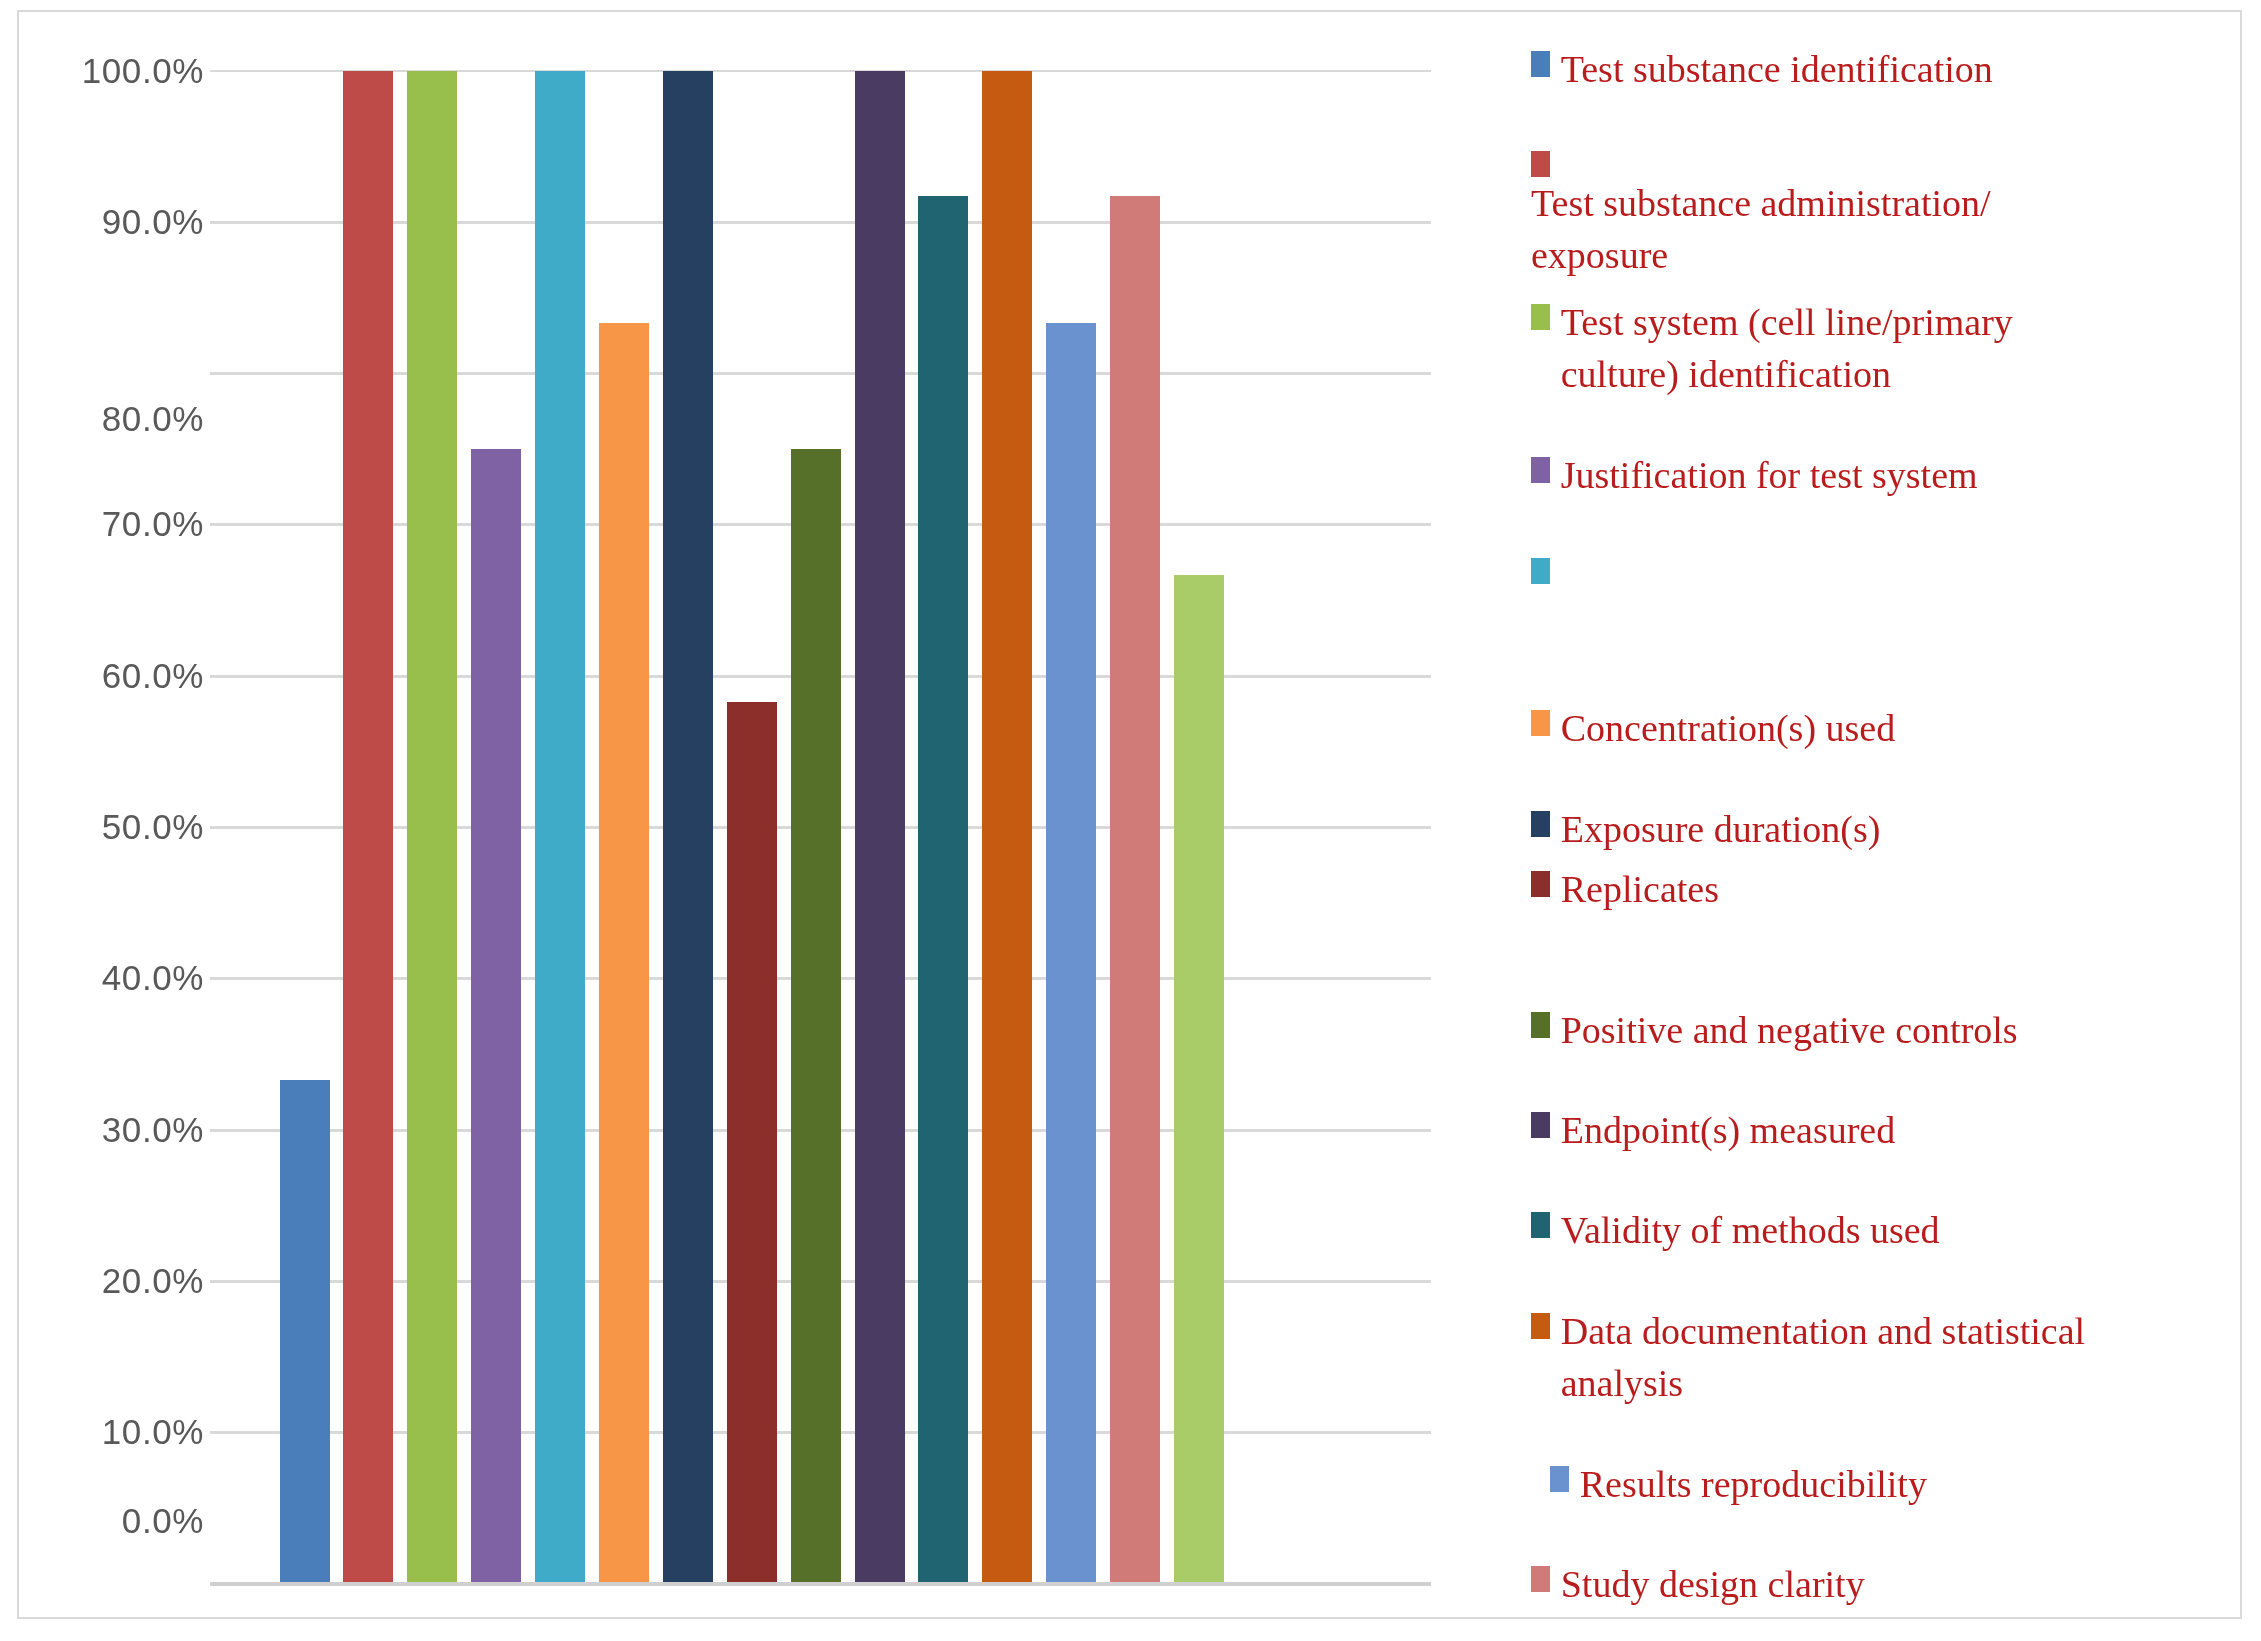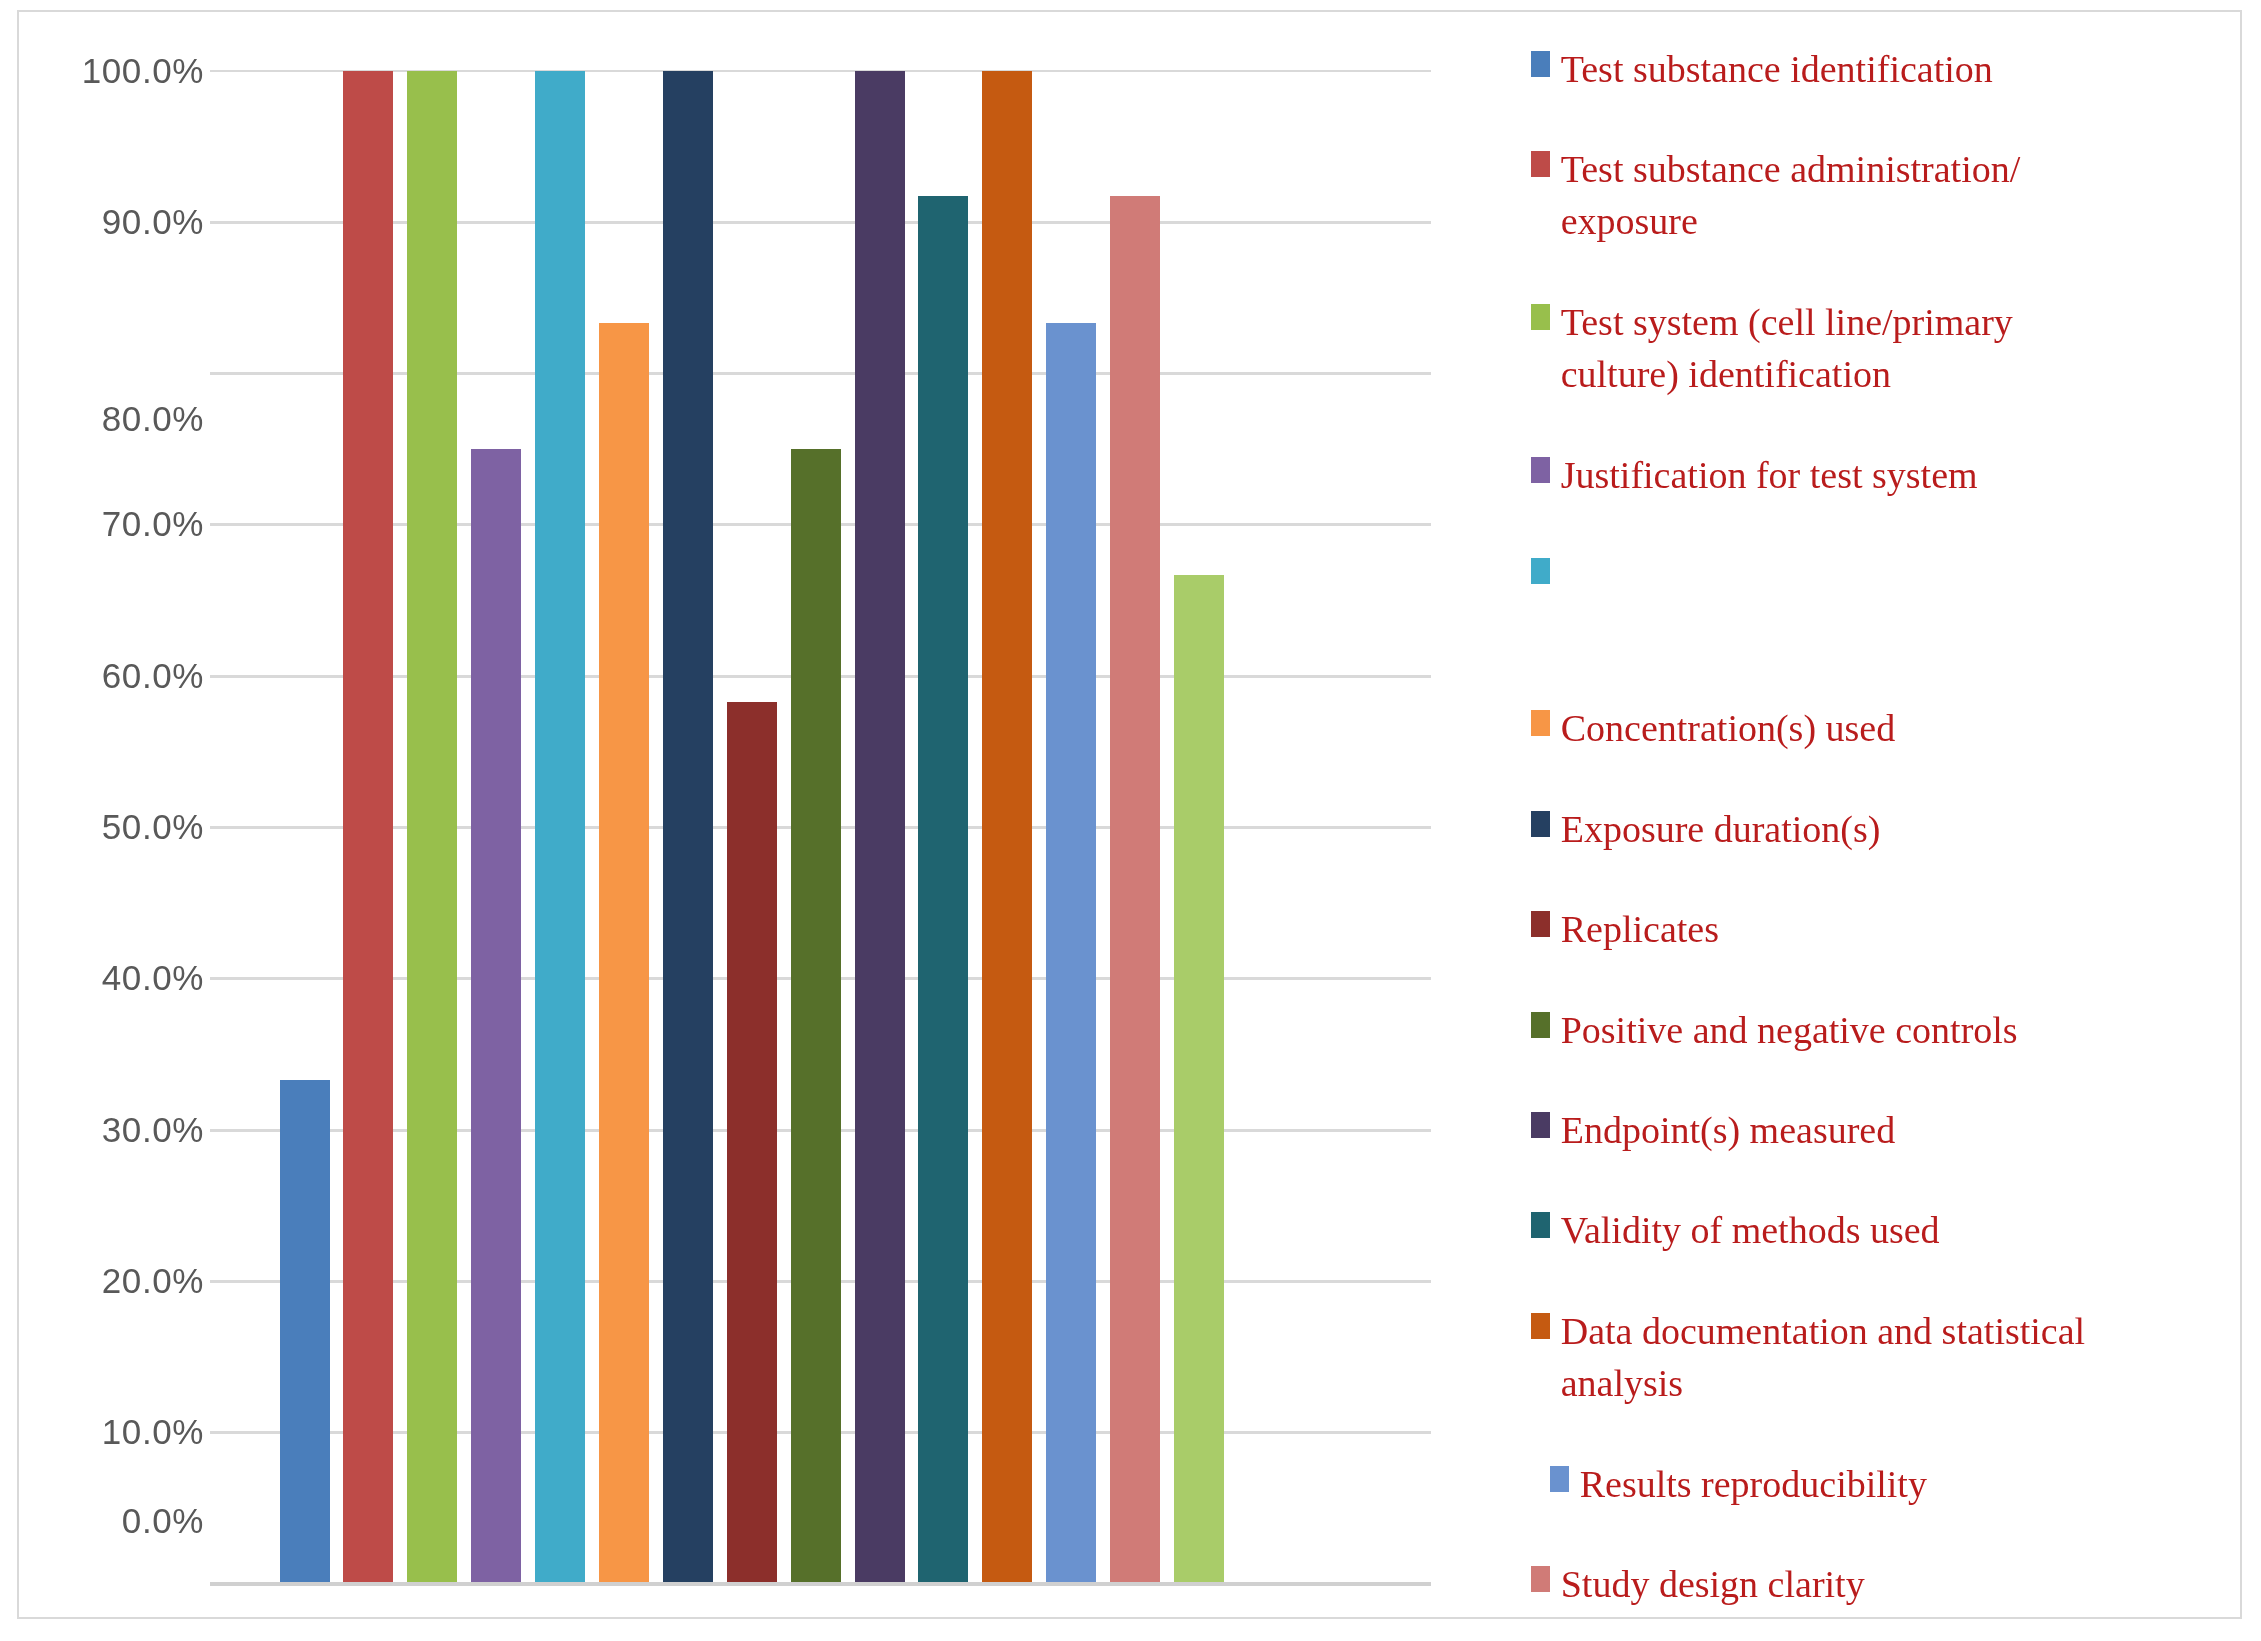--- a/index.html
+++ b/index.html
@@ -115,21 +115,21 @@
         <div class="bar" title="Plausibility of study design and data — 66.7%" style="left: 964px; bottom: 4px; height: 1009px; width: 50px; background: rgb(169, 204, 105); border: 1.1px solid rgb(169, 204, 105);"></div>
       </div>
     <div id="axis-line" style="top: 1523px;"></div>
   </div>
 
   <div id="legend">
       <div class="legend-item" style="top: 0px;">
         <span class="legend-swatch" style="background: rgb(74, 126, 187);"></span>
         <span class="legend-label">Test substance identification</span>
       </div>
-      <div class="legend-item" style="top: 100px;">
+      <div class="legend-item" style="top: 100px; flex-direction: column;">
         <span class="legend-swatch" style="background: rgb(190, 75, 72);"></span>
         <span class="legend-label">Test substance administration/
 exposure</span>
       </div>
       <div class="legend-item" style="top: 253px;">
         <span class="legend-swatch" style="background: rgb(152, 191, 76);"></span>
         <span class="legend-label">Test system (cell line/primary
 culture) identification</span>
       </div>
       <div class="legend-item" style="top: 406px;">
@@ -140,21 +140,21 @@
         <span class="legend-swatch" style="background: rgb(64, 171, 201);"></span>
       </div>
       <div class="legend-item" style="top: 659px;">
         <span class="legend-swatch" style="background: rgb(247, 150, 70);"></span>
         <span class="legend-label">Concentration(s) used</span>
       </div>
       <div class="legend-item" style="top: 760px;">
         <span class="legend-swatch" style="background: rgb(37, 64, 97);"></span>
         <span class="legend-label">Exposure duration(s)</span>
       </div>
-      <div class="legend-item" style="top: 860px;">
+      <div class="legend-item" style="top: 820px;">
         <span class="legend-swatch" style="background: rgb(140, 47, 43);"></span>
         <span class="legend-label">Replicates</span>
       </div>
       <div class="legend-item" style="top: 961px;">
         <span class="legend-swatch" style="background: rgb(86, 112, 42);"></span>
         <span class="legend-label">Positive and negative controls</span>
       </div>
       <div class="legend-item" style="top: 1061px;">
         <span class="legend-swatch" style="background: rgb(74, 59, 99);"></span>
         <span class="legend-label">Endpoint(s) measured</span>

